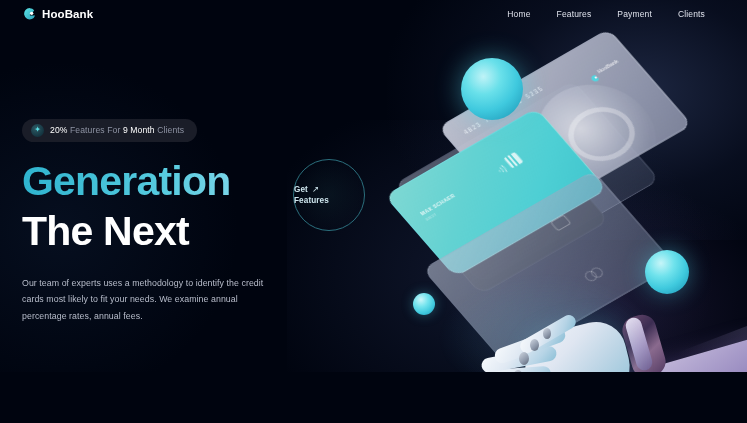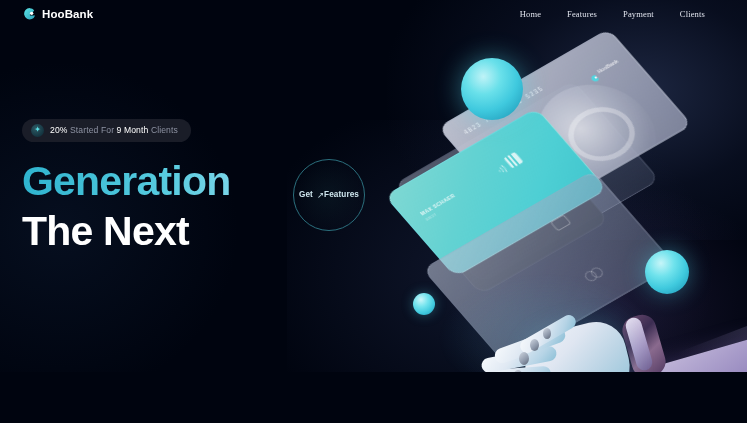--- a/index.html
+++ b/index.html
@@ -48,21 +48,20 @@
   }
   .brand { display:flex; align-items:center; gap:5px; }
   .brand-mark { width:15px; height:15px; position:relative; flex:none; }
   .brand-name {
     font-size:11.5px; font-weight:700; color:#ffffff; letter-spacing:0.1px;
   }
   .navlinks { display:flex; align-items:center; gap:26px; padding-right:20px; }
   .navlink {
     font-size:8.5px; color:#dfe2ec; letter-spacing:0.15px; cursor:pointer;
     white-space:nowrap;
-    font-family:Liberation Serif, serif;
   }
 
   
   .hero-left {
     position:absolute; left:22px; top:118px; width:350px; z-index:30;
   }
   .discount-badge {
     display:inline-flex; align-items:center; gap:6px;
     background:#1a1d28; border-radius:14px;
     padding:5px 13px 5px 9px; margin-bottom:14px;
@@ -90,21 +89,21 @@
     margin-top:19px; width:250px;
     font-size:8.8px; line-height:1.92; color:#b8bdcb; letter-spacing:0.06px;
   }
 
   
   .get-started {
     position:absolute; left:293px; top:159px;
     width:72px; height:72px; border-radius:50%;
     border:1px solid #2b6f7d;
     background:radial-gradient(circle at 50% 50%, rgba(12,30,40,0.5) 0%, rgba(0,4,15,0) 75%);
-    display:flex; flex-direction:row; align-items:center; justify-content:center;
+    display:flex; flex-direction:column; align-items:flex-start; justify-content:center;
     cursor:pointer; z-index:35;
   }
   .gs-line1 { display:flex; align-items:center; gap:4px; }
   .gs-text { font-size:8.2px; font-weight:600; color:#cfe6ee; letter-spacing:0.1px; line-height:1.35; }
   .gs-arrow { font-size:8.5px; color:#cfe6ee; line-height:1; }
 
   
   .visual { position:absolute; right:0; top:0; width:360px; height:423px; z-index:20; }
 
   .sphere { position:absolute; border-radius:50%; }
@@ -322,31 +321,32 @@
       <span class="navlink">Clients</span>
     </div>
   </div>
 
   <div class="hero-left">
 
     <div class="discount-badge">
       <span class="badge-icon">✦</span>
       <span class="badge-text">
         <b>20%</b>
-        <span>Started For</span>
+        <span>Features For</span>
         <b>9 Month</b>
         <span>Clients</span>
       </span>
     </div>
 
     <h1 class="headline">
       <span class="row gradient-word">Generation</span>
       <span class="row">The Next</span>
     </h1>
 
+    <p class="hero-body">Our team of experts uses a methodology to identify the credit cards most likely to fit your needs. We examine annual percentage rates, annual fees.</p>
   </div>
 
   <div class="get-started">
     <div class="gs-line1">
       <span class="gs-text">Get</span>
       <span class="gs-arrow">↗</span>
     </div>
     <span class="gs-text">Features</span>
   </div>
 

